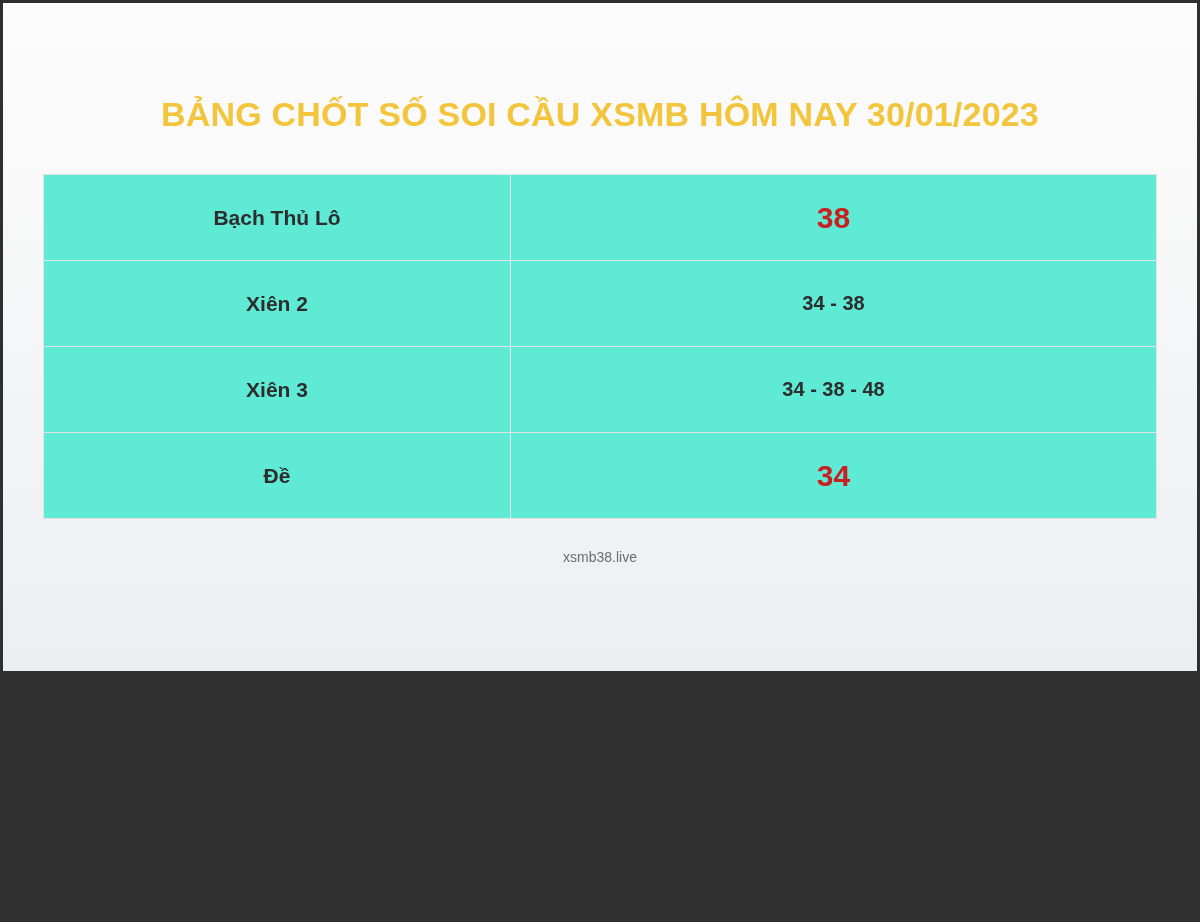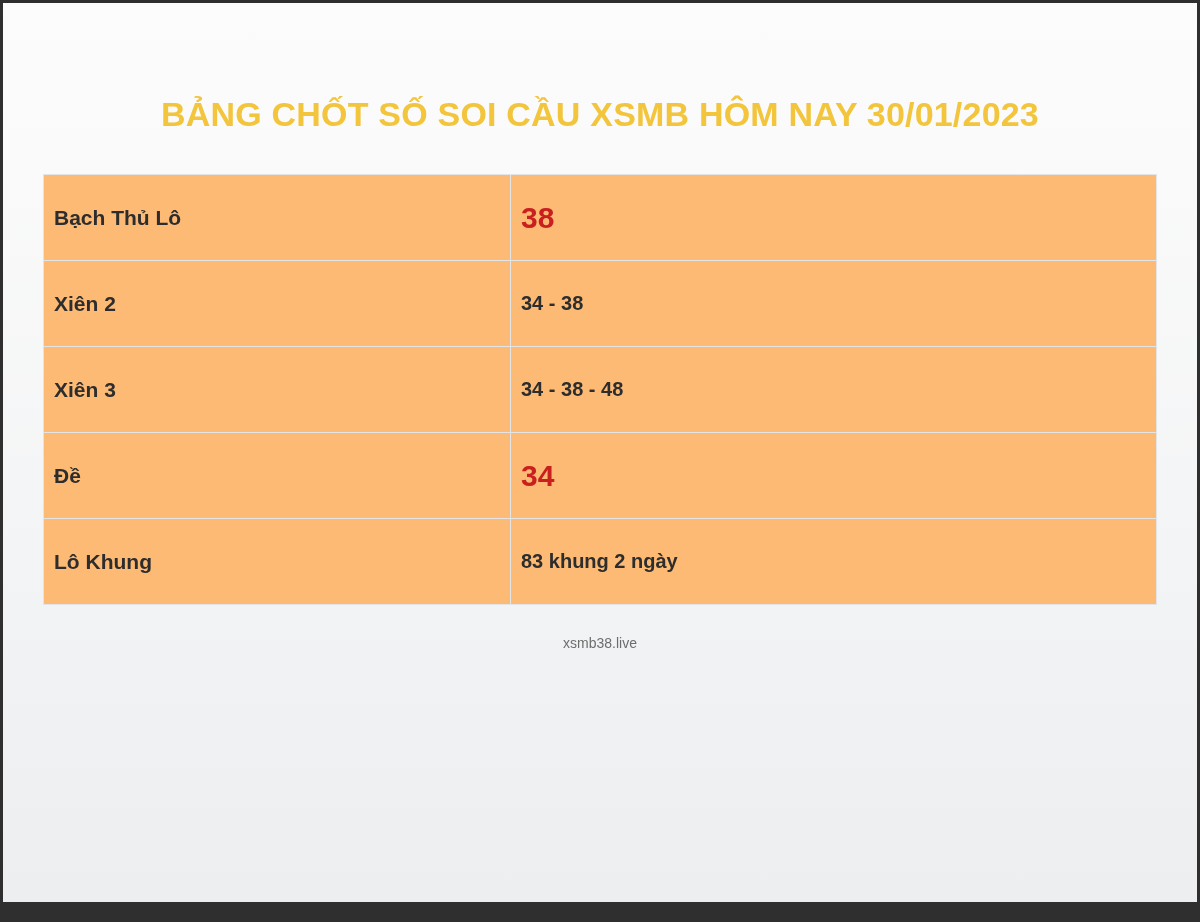--- a/index.html
+++ b/index.html
@@ -11,21 +11,21 @@
     height: 922px;
     font-family: "Liberation Sans", sans-serif;
     background: #2f2f2f;
     overflow: hidden;
   }
   .canvas {
     position: absolute;
     left: 3px;
     top: 3px;
     width: 1194px;
-    height: 899px;
+    height: 668px;
     background: linear-gradient(to bottom, #fcfcfc 0%, #fafafa 18%, #f4f5f6 55%, #eceef0 100%);
     box-sizing: border-box;
     display: flex;
     flex-direction: column;
     align-items: center;
   }
   .page-title {
     margin-top: 94px;
     font-size: 34px;
     font-weight: bold;
@@ -44,22 +44,23 @@
     border-collapse: collapse;
     table-layout: fixed;
     background: #ffffff;
     border: 1px solid #e3e4e6;
   }
   .chot-table tr {
     height: 86px;
   }
   .chot-table td {
     border: 1px solid #e3e4e6;
+    text-align: center;
     vertical-align: middle;
-    background: #fdba74;
+    background: #5eead4;
     padding: 0 10px;
   }
   .col-label {
     width: 446px;
   }
   .cell-label {
     font-size: 21px;
     font-weight: bold;
     color: #2d2d2d;
   }
@@ -111,24 +112,20 @@
           <td class="col-label cell-label">Xiên 3</td>
           <td class="cell-value v-dark">34 - 38 - 48</td>
         </tr>
 
         <tr>
           <td class="col-label cell-label">Đề</td>
           <td class="cell-value v-red">34</td>
         </tr>
 
 
-        <tr>
-          <td class="col-label cell-label">Lô Khung</td>
-          <td class="cell-value v-dark">83 khung 2 ngày</td>
-        </tr>
 
       </tbody>
     </table>
   </div>
 
   <div class="footer-note">xsmb38.live</div>
 
 </div>
 
 </body></html>

